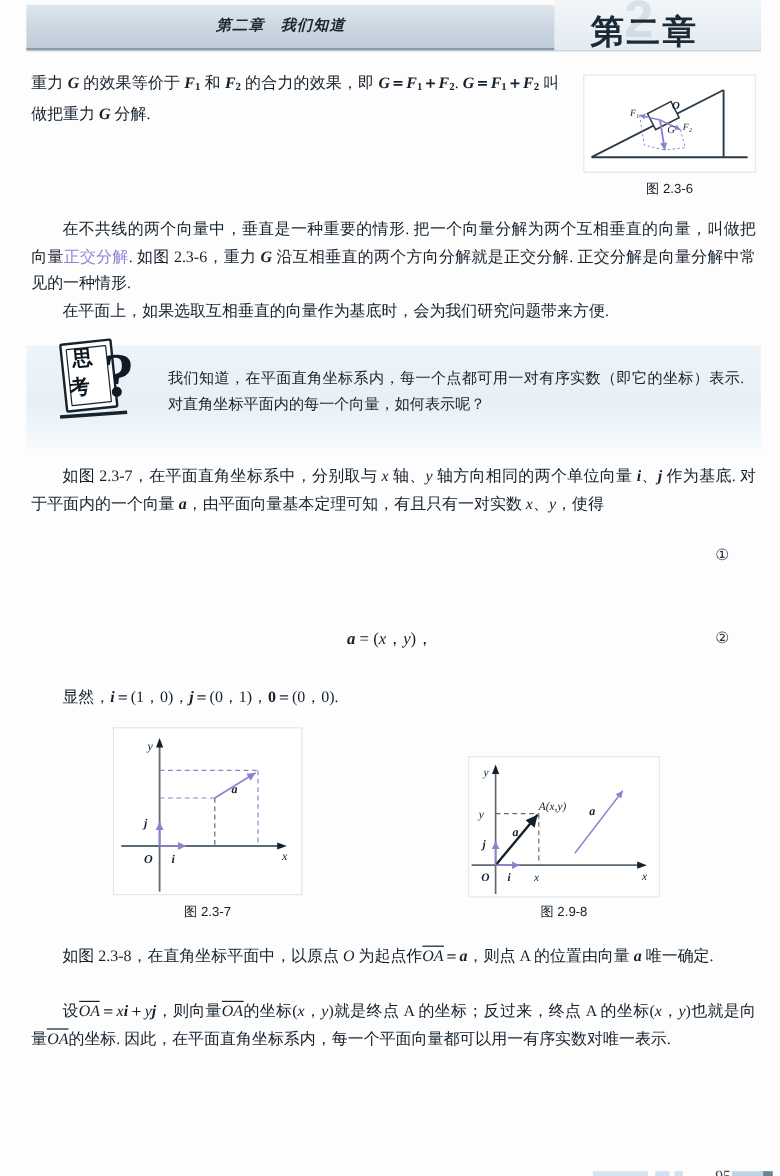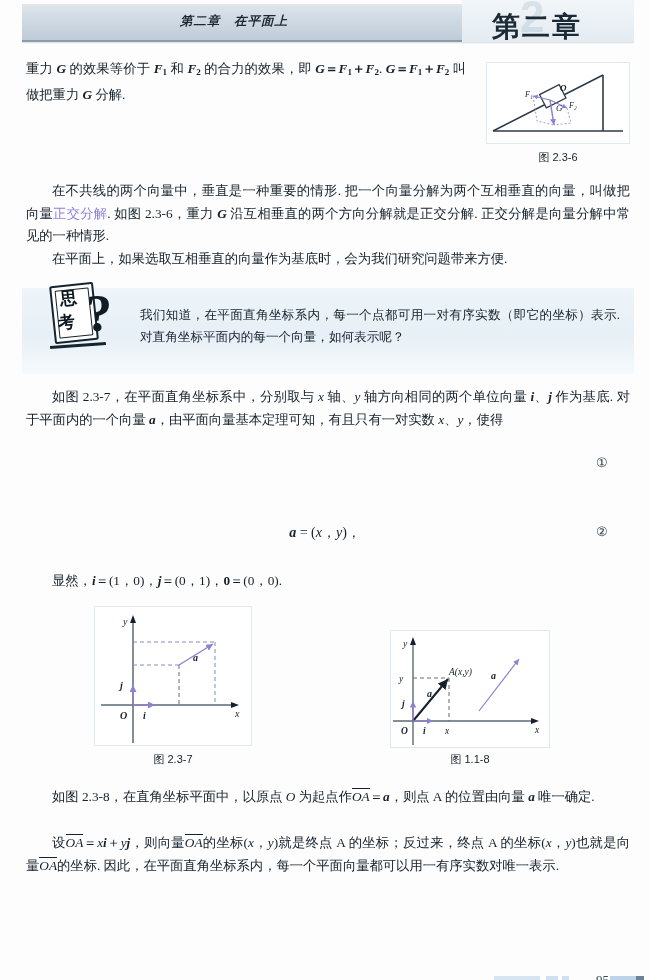--- a/index.html
+++ b/index.html
@@ -182,21 +182,21 @@
   svg { display: block; }
 </style>
 </head>
 <body>
 
 <div class="page">
 
   <div class="header-band"></div>
   <div class="header-tab"></div>
   <div class="header-ghost">2</div>
-  <div class="header-title">第二章　在平面上</div>
+  <div class="header-title">第二章　我们知道</div>
   <div class="header-chapter">第二章</div>
 
   <div class="body-text" style="left:26px; top:58px; width:440px;">
     重力 <b><i class="mbi">G</i></b> 的效果等价于 <b><i class="mbi">F</i><span class="sub">1</span></b> 和
     <b><i class="mbi">F</i><span class="sub">2</span></b> 的合力的效果，即
     <b><i class="mbi">G</i>＝<i class="mbi">F</i><span class="sub">1</span>＋<i class="mbi">F</i><span class="sub">2</span></b>.
     <b><i class="mbi">G</i>＝<i class="mbi">F</i><span class="sub">1</span>＋<i class="mbi">F</i><span class="sub">2</span></b>
     叫做把重力 <b><i class="mbi">G</i></b> 分解.
   </div>
 
@@ -334,21 +334,21 @@
       <text x="10" y="103" font-family="Liberation Serif, serif" font-size="9.5" font-style="italic" font-weight="bold" fill="#14202b">O</text>
       <text x="32" y="103" font-family="Liberation Serif, serif" font-size="9.5" font-style="italic" font-weight="bold" fill="#14202b">i</text>
       <text x="11" y="76" font-family="Liberation Serif, serif" font-size="9.5" font-style="italic" font-weight="bold" fill="#14202b">j</text>
       <text x="8" y="51" font-family="Liberation Serif, serif" font-size="9.5" font-style="italic" fill="#14202b">y</text>
       <text x="54" y="103" font-family="Liberation Serif, serif" font-size="9.5" font-style="italic" fill="#14202b">x</text>
       <text x="58" y="44" font-family="Liberation Serif, serif" font-size="9.5" font-style="italic" fill="#14202b">A(x,y)</text>
       <text x="36" y="66" font-family="Liberation Serif, serif" font-size="10" font-style="italic" font-weight="bold" fill="#14202b">a</text>
       <text x="100" y="48" font-family="Liberation Serif, serif" font-size="10" font-style="italic" font-weight="bold" fill="#14202b">a</text>
     </svg>
   </div>
-  <div class="fig-cap" style="left:410px; top:752px;">图 1.1-8</div>
+  <div class="fig-cap" style="left:410px; top:752px;">图 2.9-8</div>
 
   <div class="body-text ind" style="left:26px; top:786px; width:604px;">
     如图 2.3-8，在直角坐标平面中，以原点 <i class="var">O</i> 为起点作<span style="border-top:1px solid #14202b; padding-top:0px;"><i class="var">OA</i></span>＝<b><i class="mbi">a</i></b>，则点 A 的位置由向量 <b><i class="mbi">a</i></b> 唯一确定.
   </div>
 
   <div class="body-text ind" style="left:26px; top:832px; width:604px;">
     设<span style="border-top:1px solid #14202b;"><i class="var">OA</i></span>＝<i class="var">x</i><b><i class="mbi">i</i></b>＋<i class="var">y</i><b><i class="mbi">j</i></b>，则向量<span style="border-top:1px solid #14202b;"><i class="var">OA</i></span>的坐标(<i class="var">x</i>，<i class="var">y</i>)就是终点 A 的坐标；反过来，终点 A 的坐标(<i class="var">x</i>，<i class="var">y</i>)也就是向量<span style="border-top:1px solid #14202b;"><i class="var">OA</i></span>的坐标. 因此，在平面直角坐标系内，每一个平面向量都可以用一有序实数对唯一表示.
   </div>
 
   <div class="footer">

